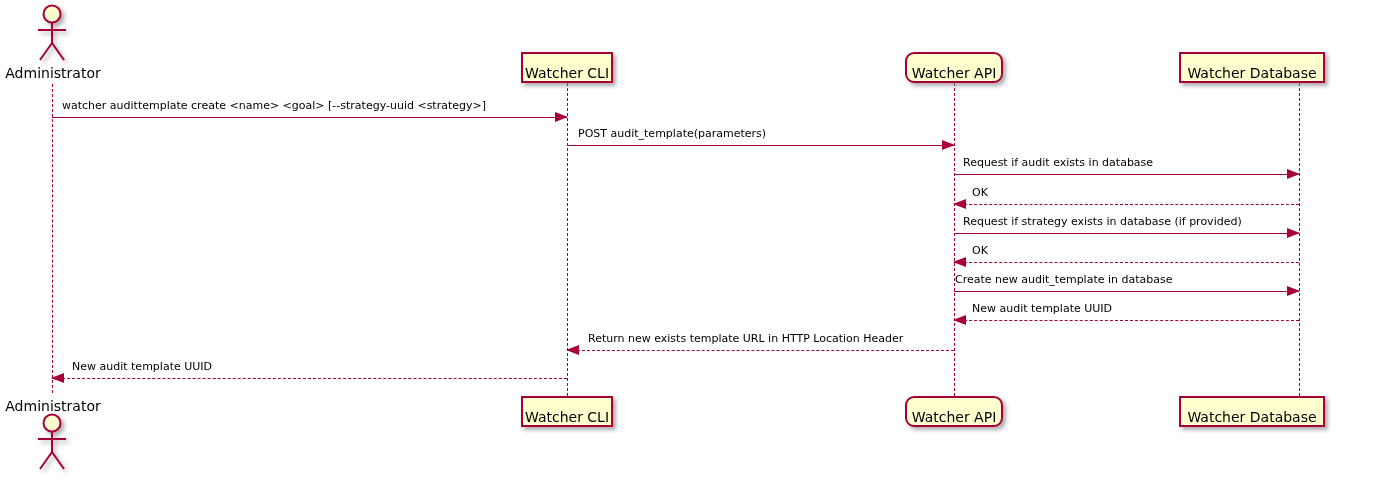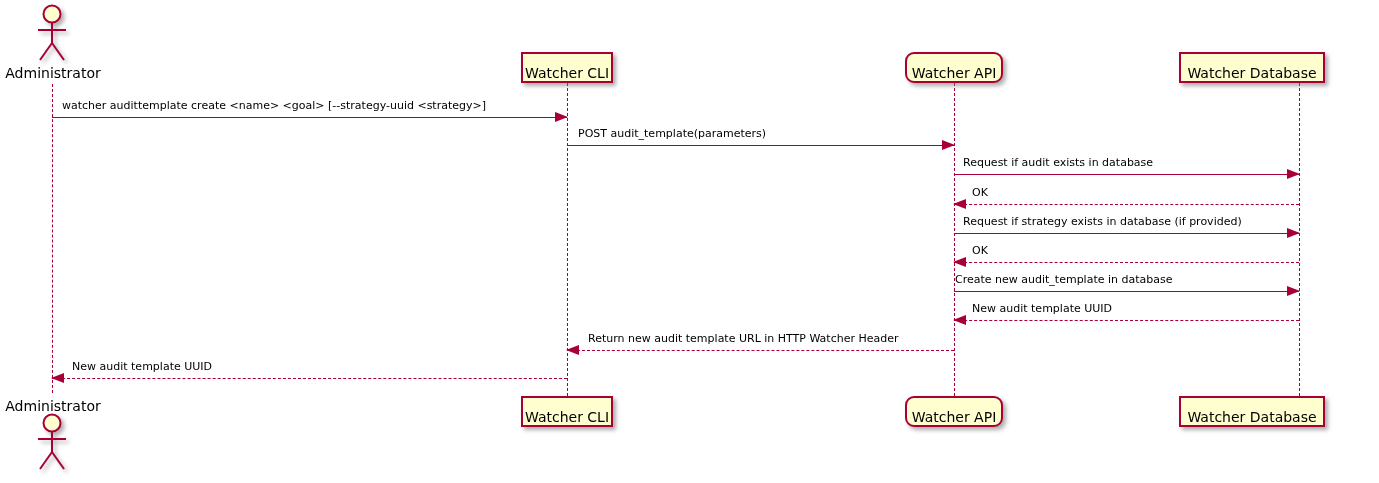--- a/index.html
+++ b/index.html
@@ -168,21 +168,21 @@
     <span class="arrow r"></span>
   </div>
 
   <div class="msg m8 dashed">
     <div class="mlabel">New audit template UUID</div>
     <div class="mline"></div>
     <span class="arrow l"></span>
   </div>
 
   <div class="msg m9 dashed">
-    <div class="mlabel">Return new audit template URL in HTTP Watcher Header</div>
+    <div class="mlabel">Return new exists template URL in HTTP Location Header</div>
     <div class="mline"></div>
     <span class="arrow l"></span>
   </div>
 
   <div class="msg m10 dashed">
     <div class="mlabel">New audit template UUID</div>
     <div class="mline"></div>
     <span class="arrow l"></span>
   </div>
 

